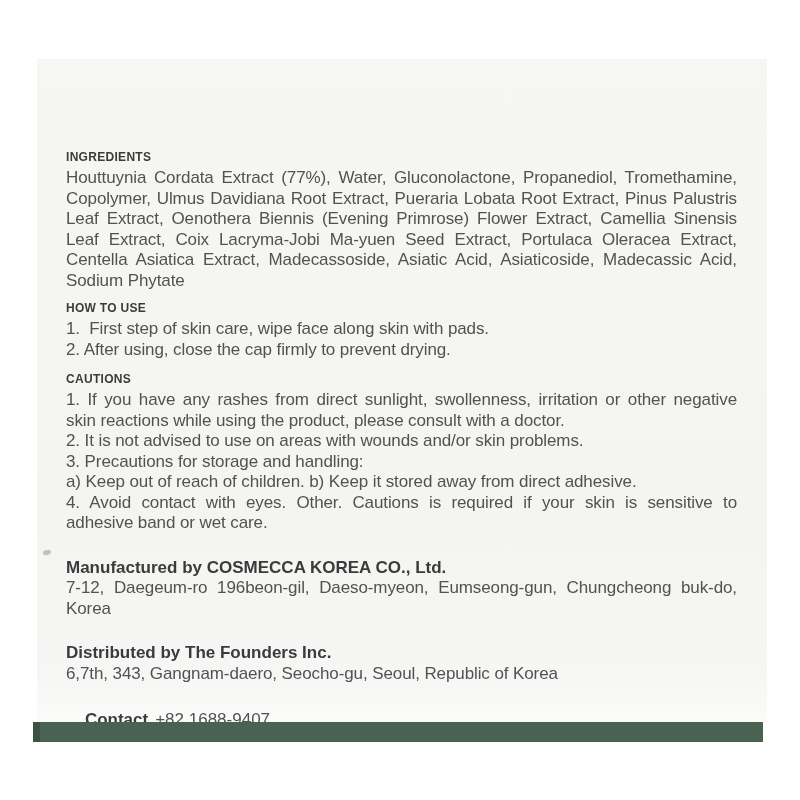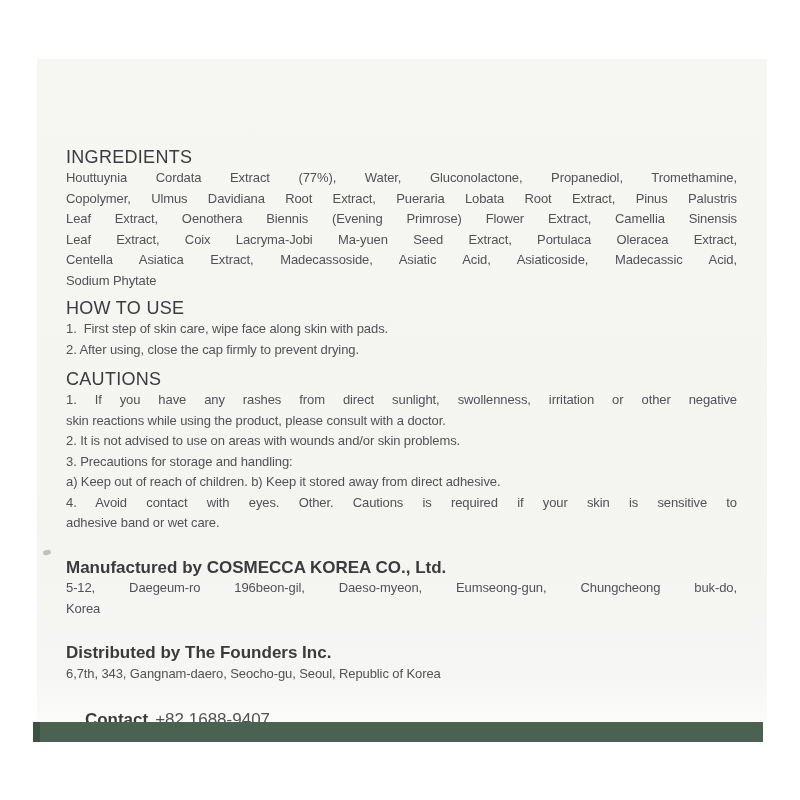--- a/index.html
+++ b/index.html
@@ -23,29 +23,29 @@
     left: 33px; top: 722px;
     width: 730px; height: 20px;
     background: #4a6252;
   }
   .band .band-edge {
     position: absolute; left: 0; top: 0;
     width: 7px; height: 100%;
     background: #3c5244;
   }
   .heading {
-    font-size: 18px;
+    font-size: 12px;
     line-height: 21px;
-    font-weight: normal;
+    font-weight: bold;
     letter-spacing: 0.3px;
     color: #3b3b3d;
     white-space: pre;
   }
   .line {
-    font-size: 13px;
+    font-size: 17px;
     line-height: 20.5px;
     color: #525255;
     letter-spacing: -0.1px;
     white-space: pre;
   }
   .line.justify {
     white-space: normal;
     text-align: justify;
     text-align-last: justify;
   }
@@ -111,21 +111,21 @@
         <div class="line">3. Precautions for storage and handling:</div>
         <div class="line">a) Keep out of reach of children. b) Keep it stored away from direct adhesive.</div>
         <div class="line justify">4. Avoid contact with eyes. Other. Cautions is required if your skin is sensitive to</div>
         <div class="line">adhesive band or wet care.</div>
       </div>
   </div>
 
   <div class="block">
     <div class="block-title" style="color: rgb(59, 59, 61);">Manufactured by COSMECCA KOREA CO., Ltd.</div>
     <div>
-        <div class="line justify">5-12, Daegeum-ro 196beon-gil, Daeso-myeon, Eumseong-gun, Chungcheong buk-do,</div>
+        <div class="line justify">7-12, Daegeum-ro 196beon-gil, Daeso-myeon, Eumseong-gun, Chungcheong buk-do,</div>
         <div class="line">Korea</div>
       </div>
   </div>
 
   <div class="block">
     <div class="block-title" style="color: rgb(59, 59, 61);">Distributed by The Founders Inc.</div>
     <div>
         <div class="line">6,7th, 343, Gangnam-daero, Seocho-gu, Seoul, Republic of Korea</div>
       </div>
   </div>

